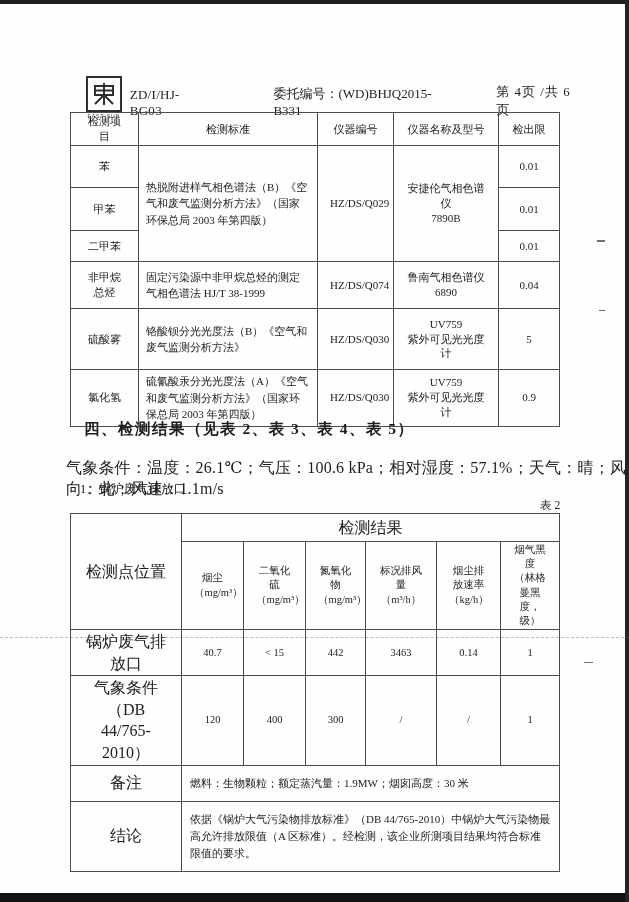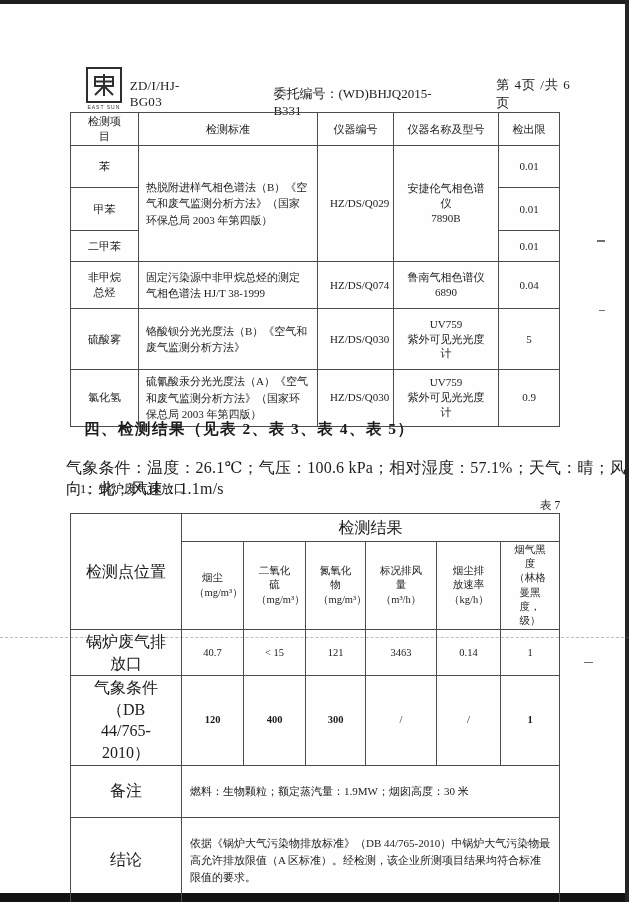--- a/index.html
+++ b/index.html
@@ -13,38 +13,38 @@
   .edge-top    { position:absolute; top:0; left:0; width:629px; height:4px; background:#1d1d1d; }
   .edge-bottom { position:absolute; top:893px; left:0; width:629px; height:9px; background:#121212; }
   .edge-right  { position:absolute; top:0; left:625px; width:4px; height:902px; background:#242424; }
   .scratch-line{ position:absolute; top:637px; left:0; width:629px; border-top:1px dashed rgba(110,110,110,.45); }
   .tick { position:absolute; background:#6e6e6e; }
   .tick1 { top:240px; left:597px; width:8px; height:2px; }
   .tick2 { top:310px; left:599px; width:6px; height:1px; }
   .tick3 { top:662px; left:584px; width:9px; height:1px; }
 
   
-  .hdr { position:absolute; top:57px; left:84px; width:500px; display:flex; align-items:center; }
+  .hdr { position:absolute; top:57px; left:84px; width:500px; display:flex; align-items:flex-end; }
   .logo { width:40px; margin-right:4px; text-align:center; }
   .logo-box { width:32px; height:32px; border:2px solid #2e2e2e; margin:0 auto; display:flex; align-items:center; justify-content:center; }
   .logo-caption { font-size:5px; letter-spacing:1px; color:#333; margin-top:1px; font-family:"Liberation Sans",sans-serif; }
   .doc-code { font-size:13px; margin:11px 0 0 2px; letter-spacing:.3px; }
   .commission { font-size:13px; margin:28px 0 0 62px; }
   .page-info { font-size:13px; margin:11px 0 0 38px; letter-spacing:1px; }
 
   
   table { border-collapse:collapse; table-layout:fixed; position:absolute; }
   td { border:1px solid #4c4c4c; font-size:11px; text-align:center; vertical-align:middle; padding:1px 12px; line-height:1.35; overflow:hidden; }
   .t1 { left:70px; top:112px; width:489px; }
   .t1 td.std { text-align:left; padding:3px 7px; line-height:1.5; }
   .t2 { left:70px; top:513px; width:489px; }
   .t2 td { font-size:10.5px; }
   .t2 .lbl { font-size:16px; }
-  .t2 .free { text-align:left; padding:17px 8px; line-height:1.55; font-size:11px; }
-  .limit-val { font-weight:bold; }
+  .t2 .free { text-align:left; padding:9px 8px; line-height:1.55; font-size:11px; }
+  .limit-val { font-weight:normal; }
 
   
   .sec-title { position:absolute; left:84px; top:419px; font-size:15.5px; font-weight:bold; letter-spacing:1.5px; }
   .weather   { position:absolute; left:66px; top:458px; font-size:16px; letter-spacing:.2px; }
   .subsec    { position:absolute; left:80px; top:481px; font-size:12.5px; }
   .tbl-label { position:absolute; left:540px; top:498px; font-size:11.5px; }
 </style>
 </head>
 <body>
 
@@ -141,21 +141,21 @@
         <span>紫外可见光光度计</span>
       </td>
       <td>0.9</td>
     </tr>
   </tbody>
     </table>
 
   <div class="sec-title">四、检测结果（见表 2、表 3、表 4、表 5）</div>
   <div class="weather">气象条件：温度：26.1℃；气压：100.6 kPa；相对湿度：57.1%；天气：晴；风向：北；风速：1.1m/s</div>
   <div class="subsec">1、锅炉废气排放口</div>
-  <div class="tbl-label">表 7</div>
+  <div class="tbl-label">表 2</div>
 
   <table class="t2">
     <colgroup>
         <col style="width:111px">
         <col style="width:62px">
         <col style="width:62px">
         <col style="width:60px">
         <col style="width:71px">
         <col style="width:64px">
         <col style="width:59px">
@@ -188,21 +188,21 @@
       </td>
       <td>
         <span>烟气黑度</span><br>
         <span>（林格曼黑度，级）</span>
       </td>
     </tr>
     <tr style="height:30px">
       <td class="lbl">锅炉废气排放口</td>
       <td>40.7</td>
       <td>&lt; 15</td>
-      <td>121</td>
+      <td>442</td>
       <td>3463</td>
       <td>0.14</td>
       <td>1</td>
     </tr>
     <tr style="height:36px">
       <td class="lbl">
         <span>气象条件</span><br>
         <span>（DB 44/765-2010）</span>
       </td>
       <td class="limit-val">120</td>

